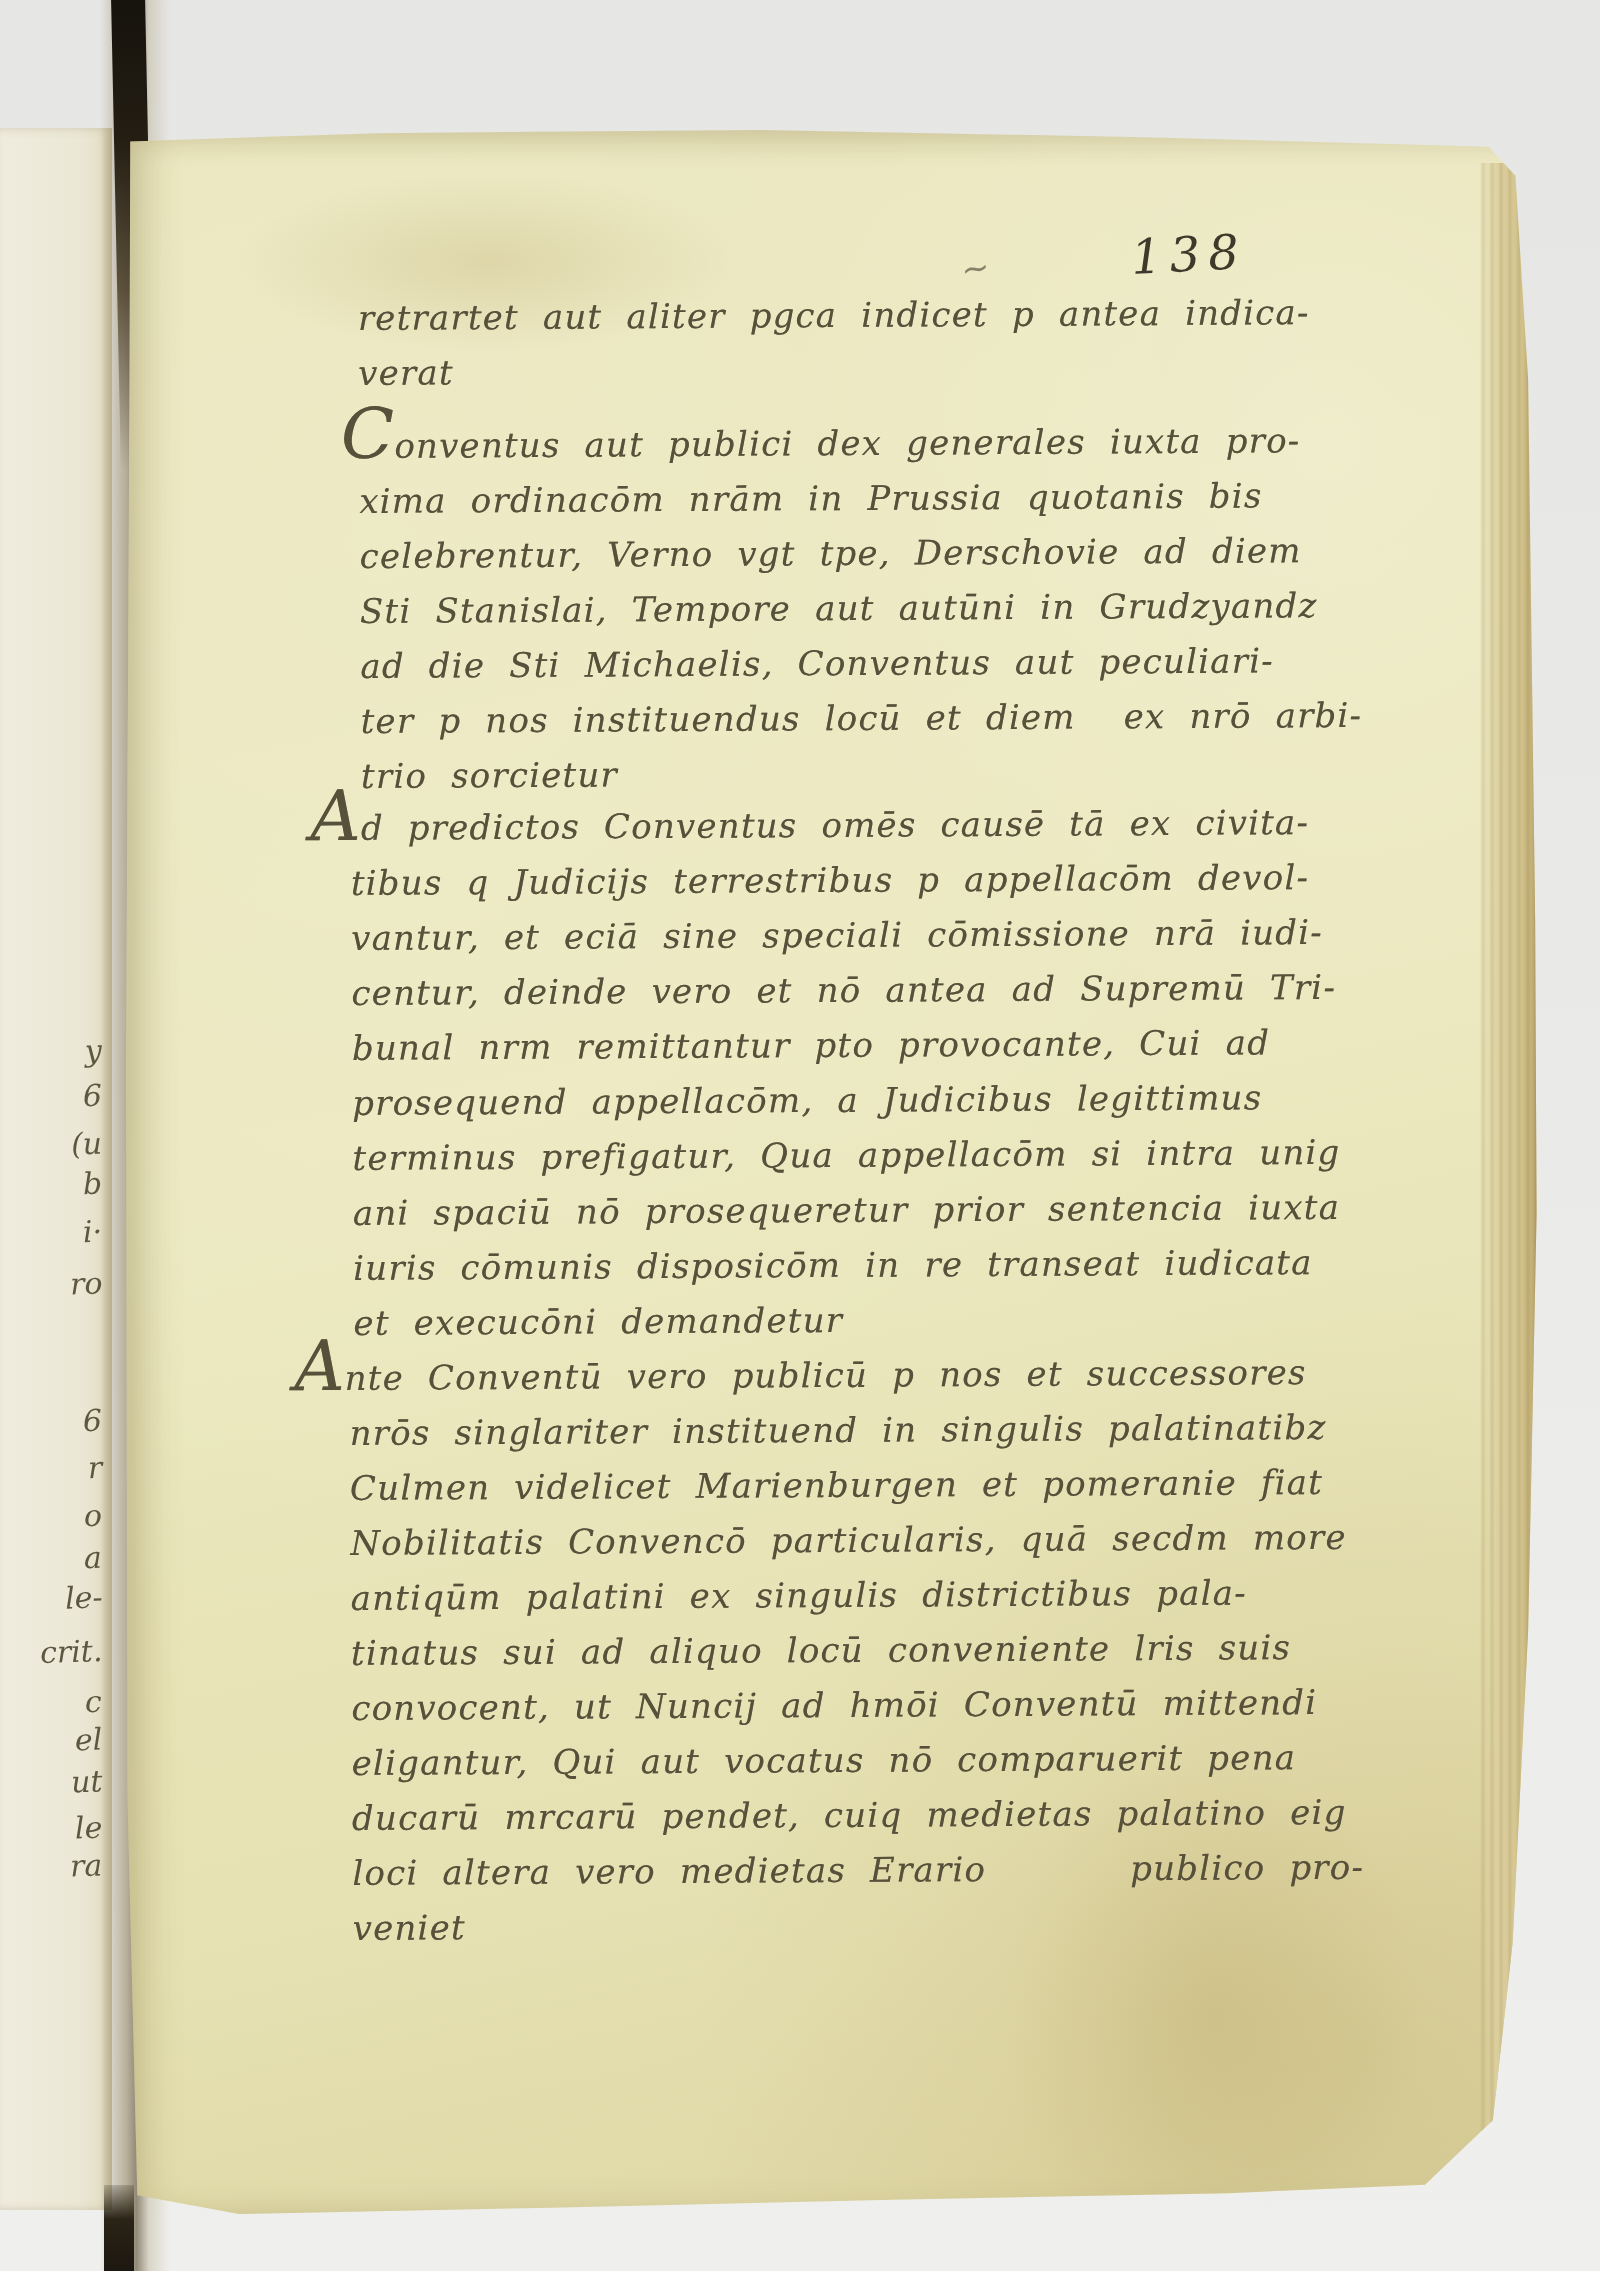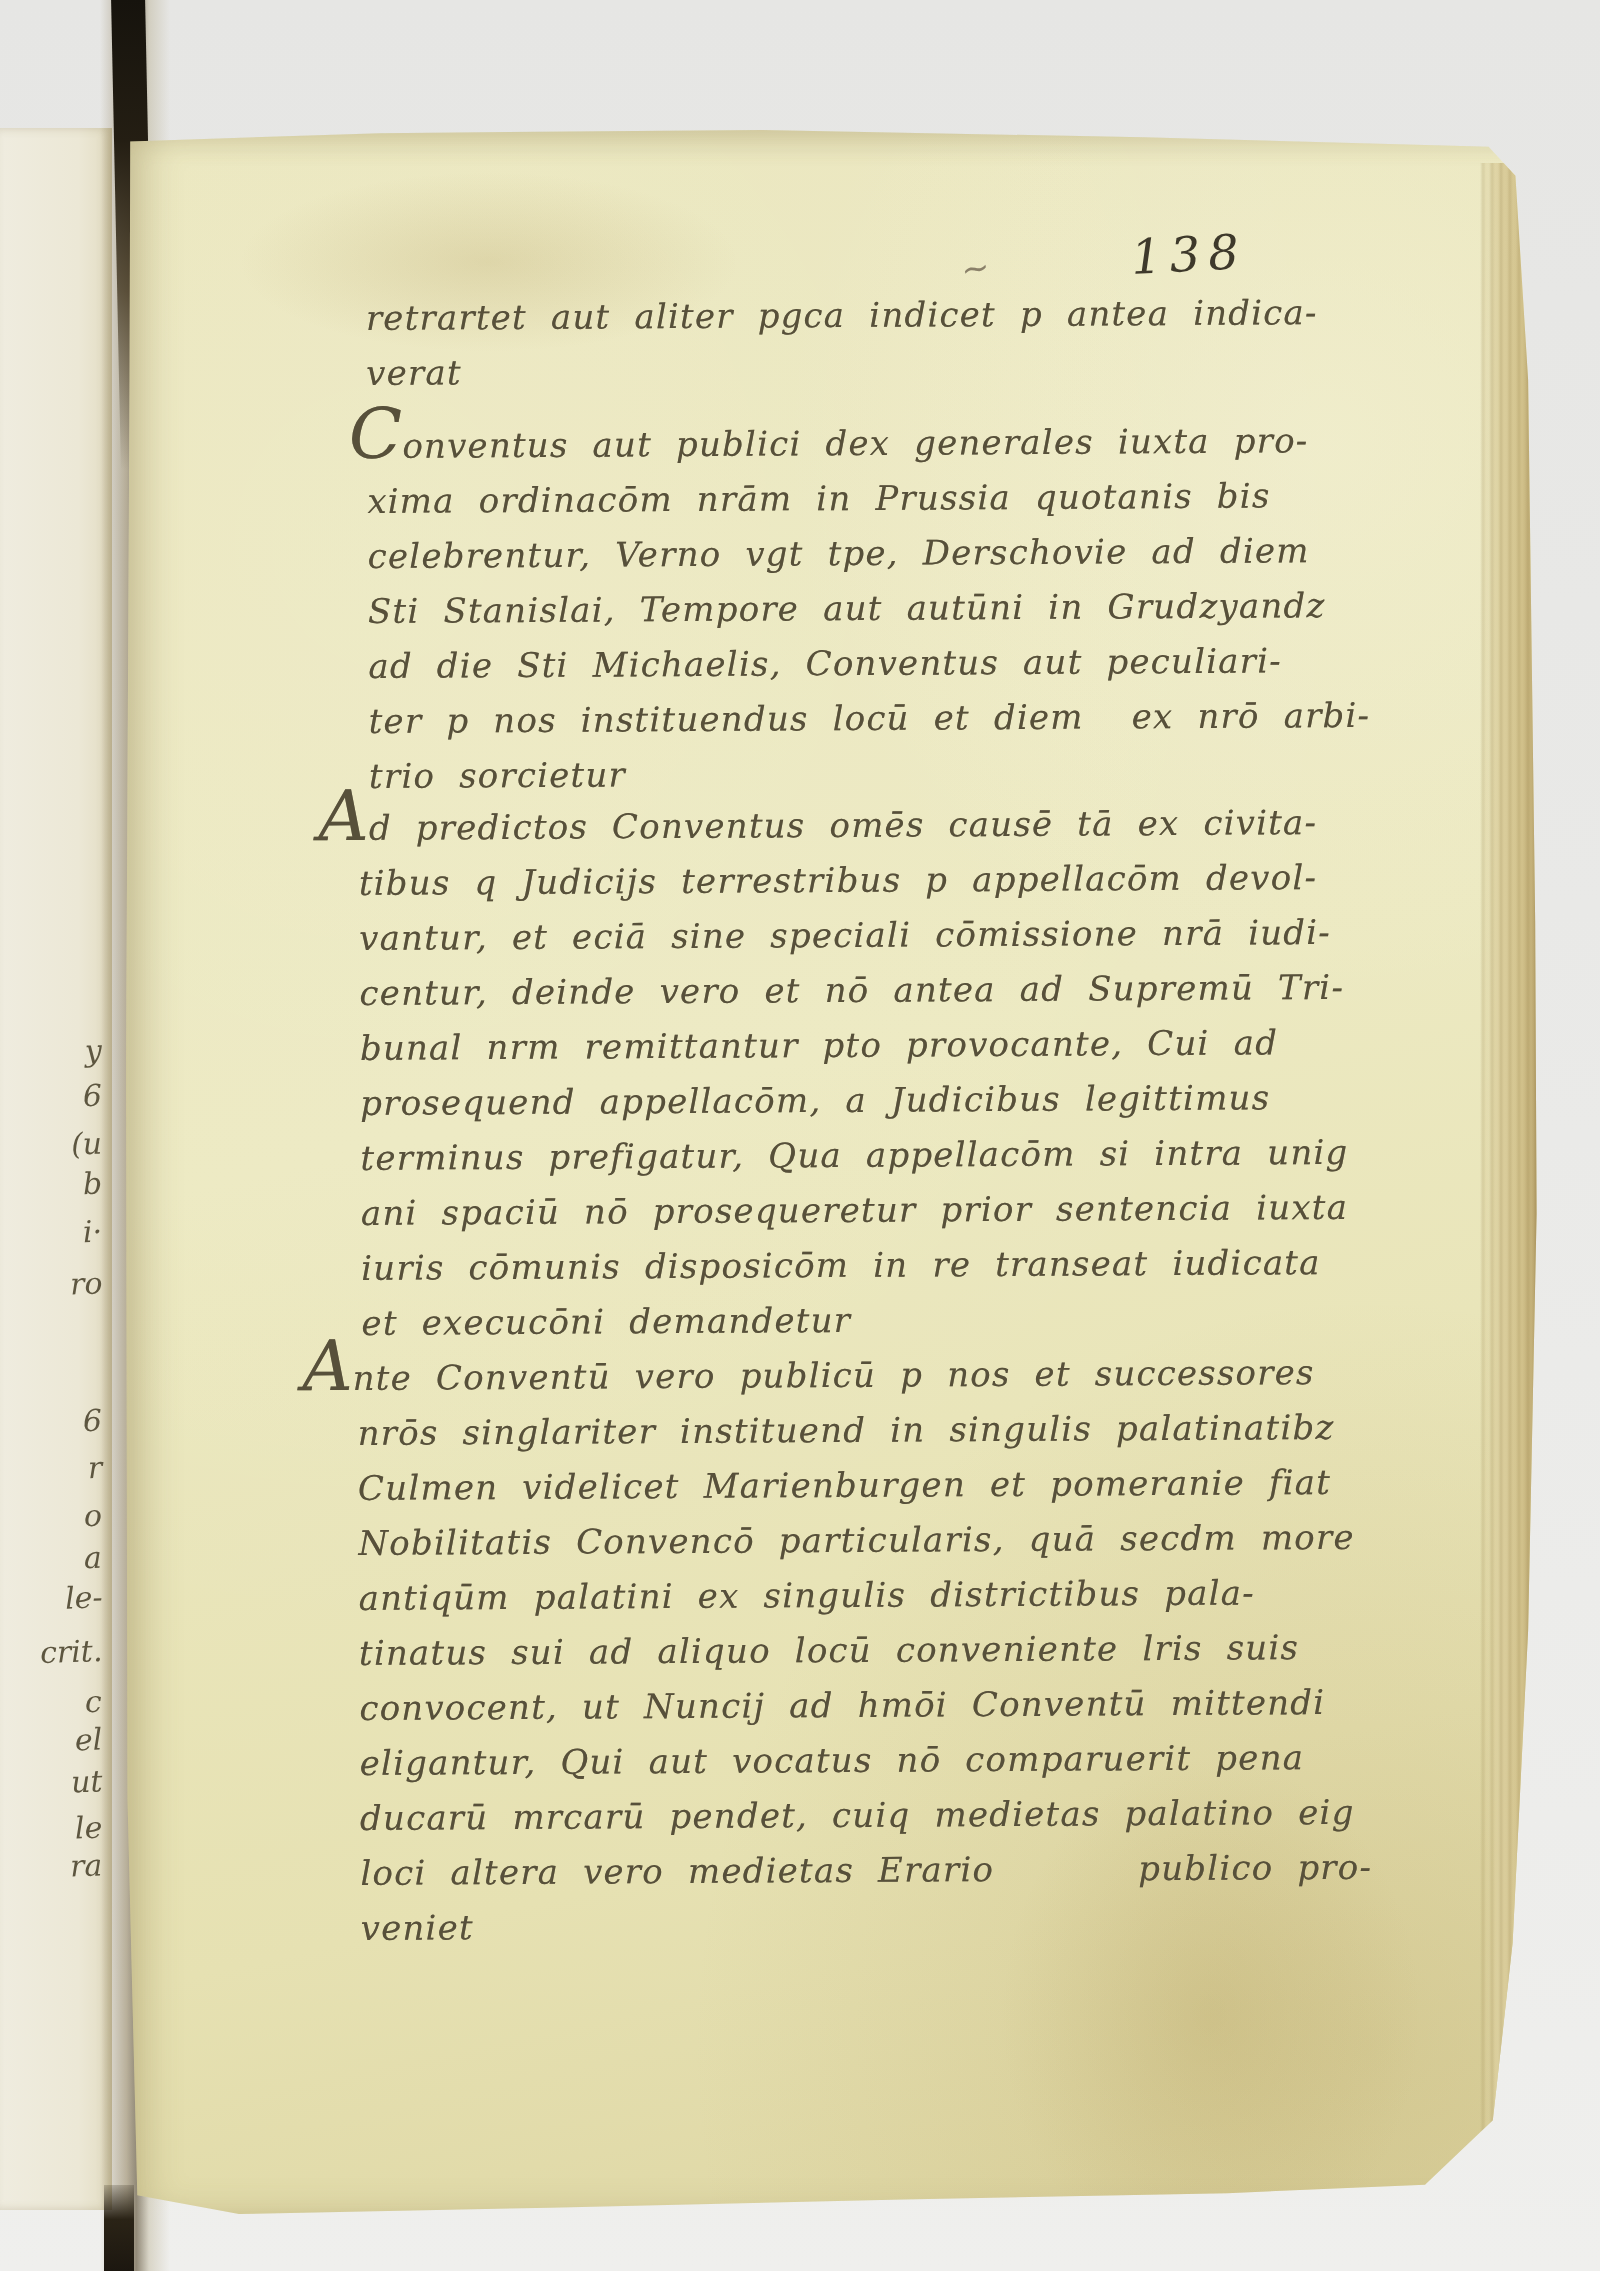--- a/index.html
+++ b/index.html
@@ -71,21 +71,21 @@
   .folio-mark{
     position:absolute;left:-65px;top:22px;font-size:34px;color:#8a8069;
     transform:rotate(-10deg);font-style:italic;
   }
   .folio-number{
     position:absolute;left:105px;top:0;
     font-size:48px;font-style:italic;letter-spacing:8px;
     transform:rotate(-3deg);
   }
   
-  .textblock{position:absolute;left:12px;top:0;width:100%;height:100%;color:#57503a;}
+  .textblock{position:absolute;left:4px;top:0;width:100%;height:100%;color:#57503a;}
   .para{position:absolute;transform:rotate(-0.35deg);}
   .line{
     position:relative;
     font-style:italic;font-size:34px;line-height:55px;
     letter-spacing:1.2px;word-spacing:12px;white-space:pre;
     text-shadow:0 0 .6px rgba(87,80,58,.55);
   }
   .para.drop .line:first-child::first-letter{
     font-size:2.05em;line-height:0;letter-spacing:0;
   }

